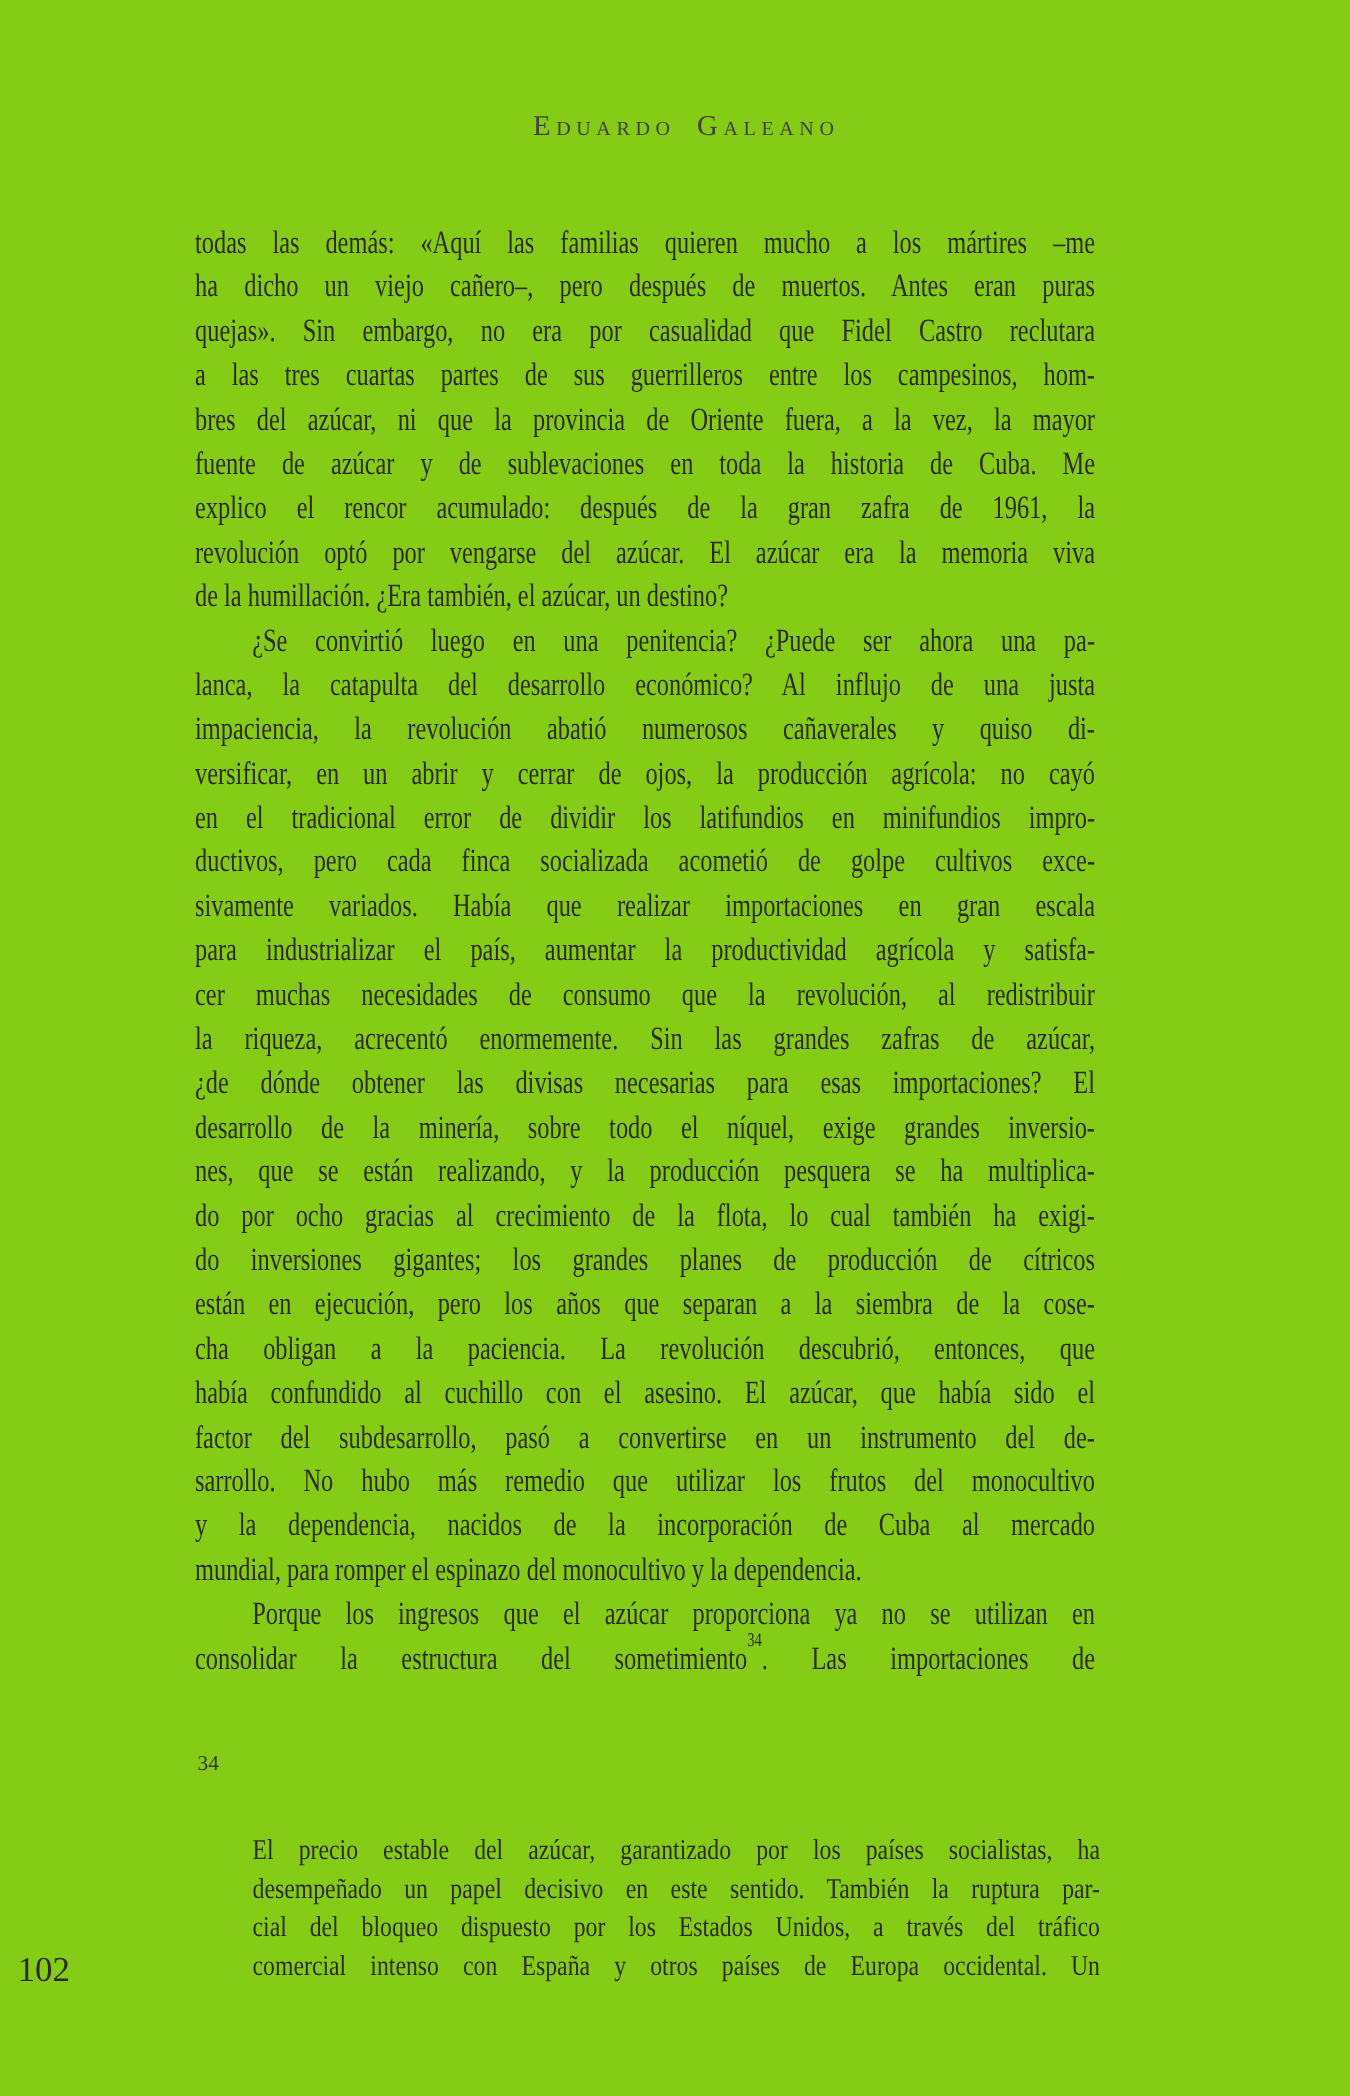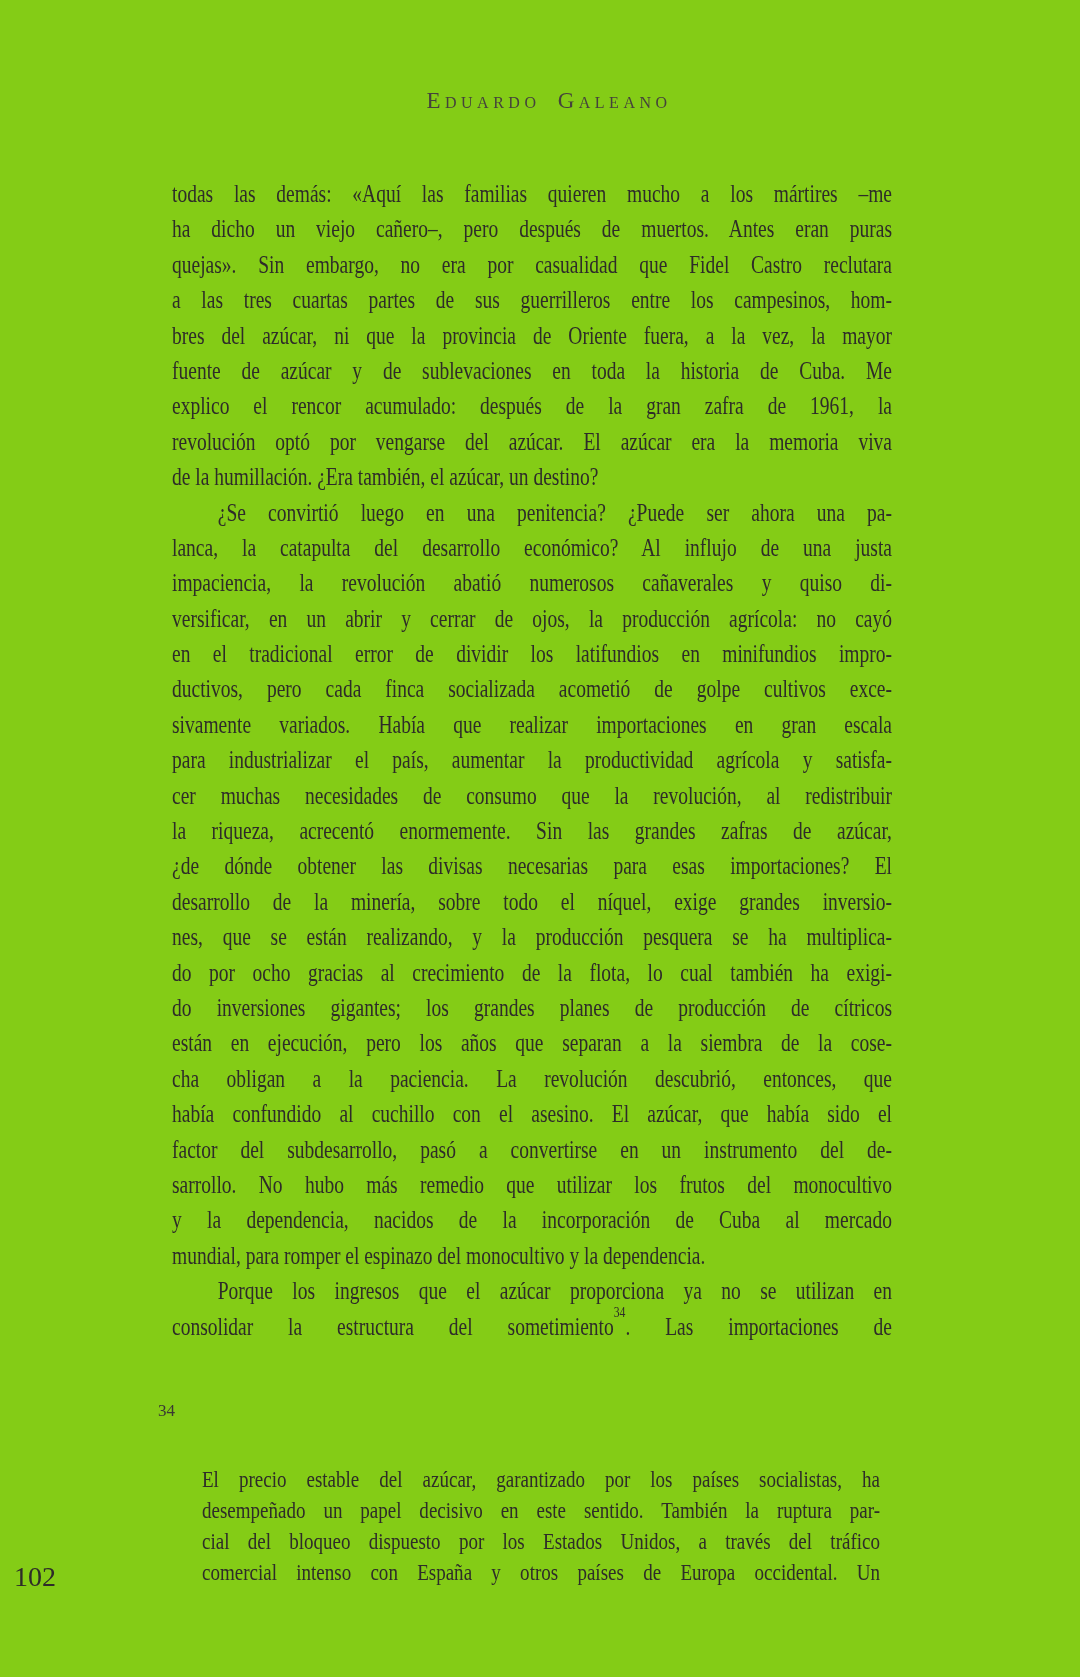--- a/index.html
+++ b/index.html
@@ -26,21 +26,21 @@
     text-align: center;
     font-variant: small-caps;
     font-size: 23px;
     letter-spacing: 4.5px;
     word-spacing: 7px;
     color: #45423c;
   }
   .body-text {
     position: absolute;
     top: 176px;
-    left: 172px;
+    left: 156px;
     width: 720px;
   }
   .para {
     width: 960px;
     transform: scaleX(0.75);
     transform-origin: 0 0;
   }
   .line {
     font-size: 26px;
     line-height: 35.4px;

